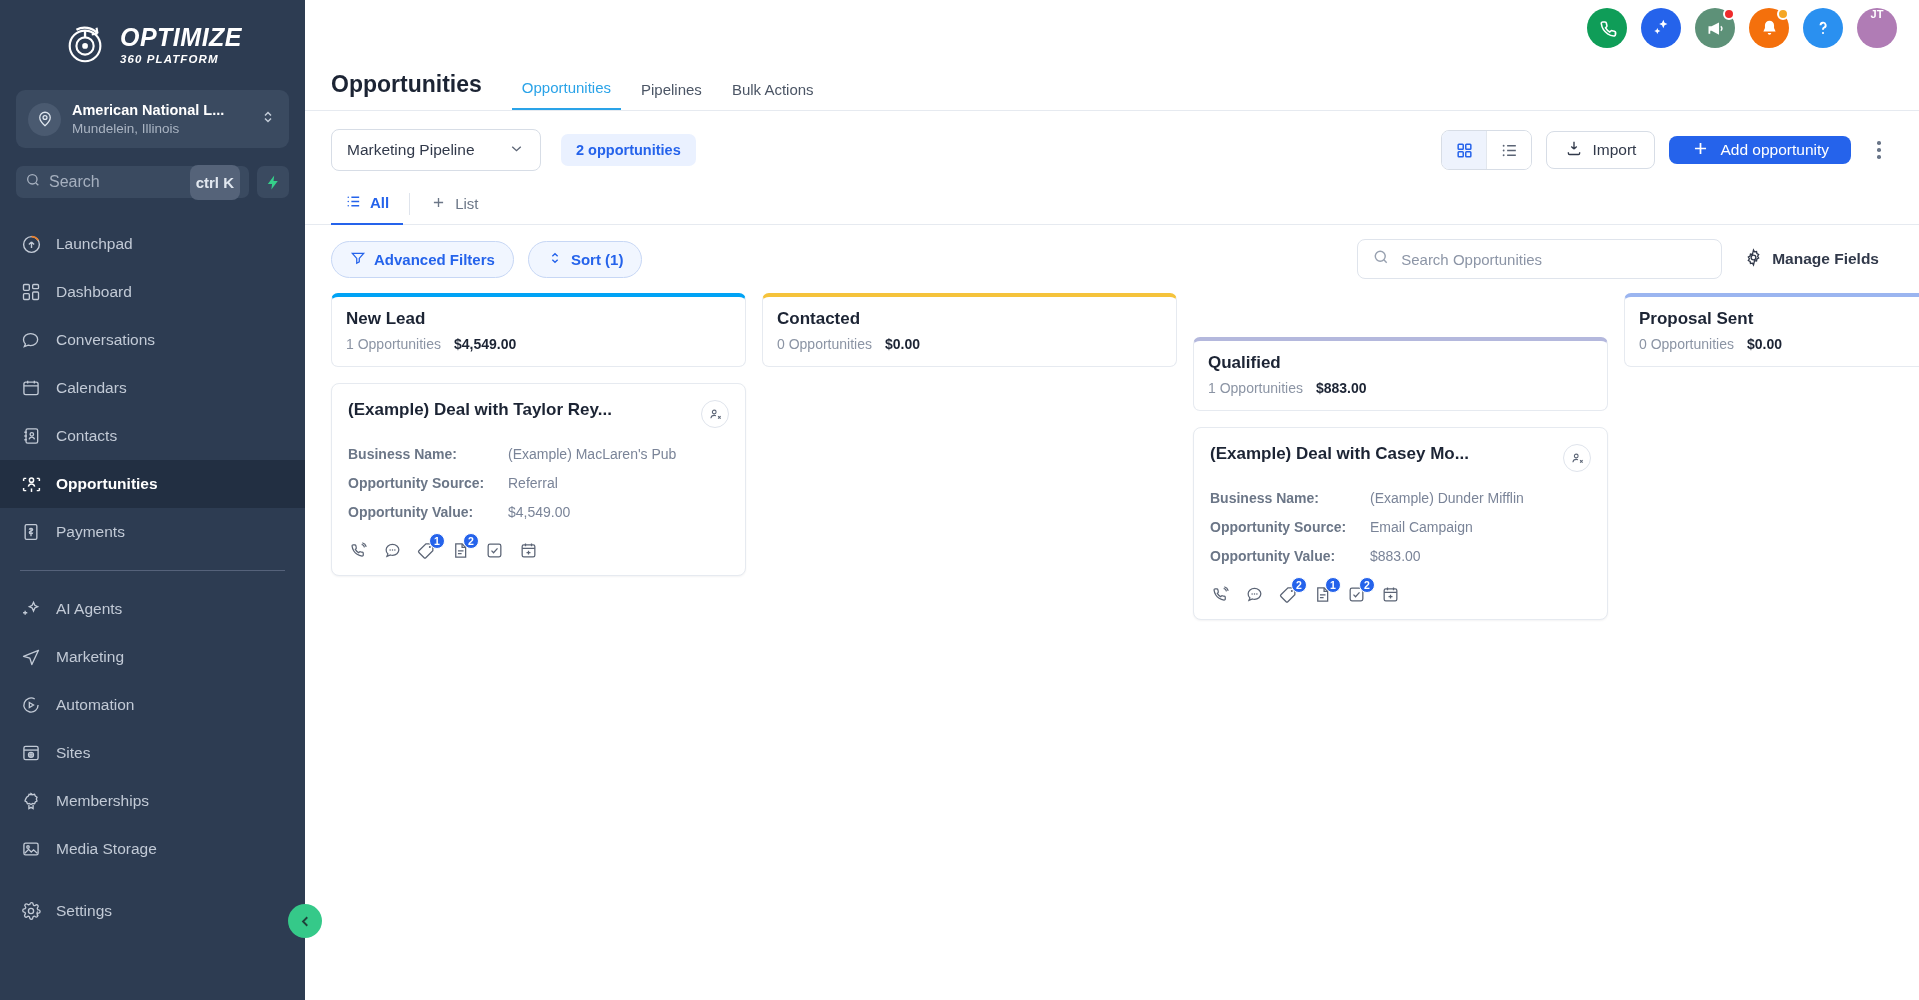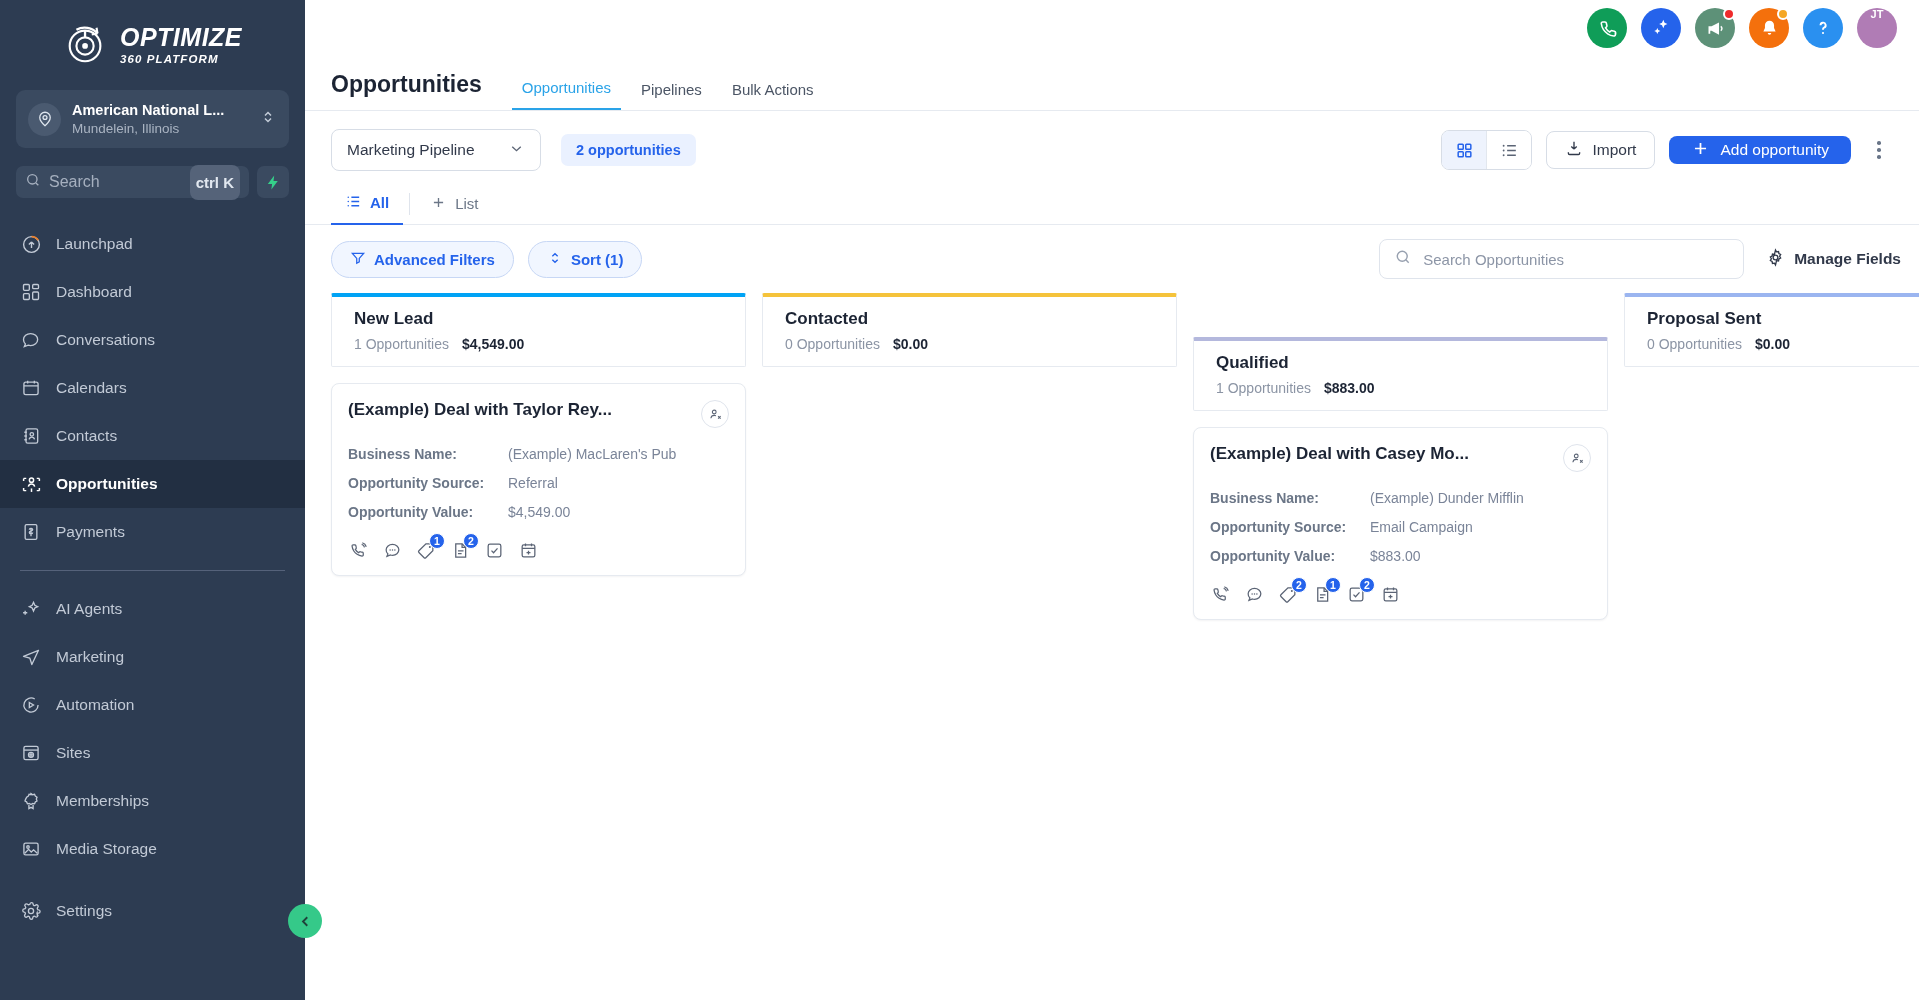--- a/index.html
+++ b/index.html
@@ -100,40 +100,40 @@
     display: flex; align-items: center; gap: 10px; padding: 0 22px; font-size: 15.5px; cursor: pointer; border: none;
   }
   .kebab { width: 28px; height: 36px; display: flex; flex-direction: column; align-items: center; justify-content: center; gap: 3.5px; cursor: pointer; }
   .kebab i { width: 3.5px; height: 3.5px; border-radius: 50%; background: #697588; display: block; }
 
   .listtabs { display: flex; align-items: center; padding: 0 26px; border-bottom: 1px solid #e6eaf0; height: 42px; gap: 0; }
   .lt-item { display: flex; align-items: center; gap: 8px; height: 42px; padding: 0 14px; font-size: 15px; cursor: pointer; color: #6b7687; }
   .lt-item.active { color: #2563eb; border-bottom: 2.5px solid #2563eb; font-weight: 600; }
   .lt-sep { width: 1px; height: 22px; background: #dfe4ec; margin: 0 6px; }
 
-  .filterbar { display: flex; align-items: center; justify-content: space-between; padding: 14px 18px 14px 26px; }
+  .filterbar { display: flex; align-items: center; justify-content: space-between; padding: 14px 40px 14px 26px; }
   .filters-left { display: flex; gap: 14px; }
   .chip {
     display: flex; align-items: center; gap: 8px; border: 1px solid #c7d7f5; background: #f1f6ff;
     color: #2563eb; font-size: 15px; font-weight: 600; border-radius: 20px; padding: 8px 18px; cursor: pointer;
   }
   .filters-right { display: flex; align-items: center; gap: 22px; }
   .searchbar {
     width: 365px; height: 40px; border: 1px solid #dfe4ec; border-radius: 8px;
     display: flex; align-items: center; gap: 11px; padding: 0 14px; background: #fff; cursor: text;
   }
   .searchbar .ph { color: #8c95a6; font-size: 15px; }
   .manage { display: flex; align-items: center; gap: 9px; font-size: 15.5px; color: #31394a; font-weight: 600; cursor: pointer; }
 
   
   .board { flex: 1; display: flex; gap: 16px; padding: 0 0 0 26px; overflow: hidden; background:#fff; }
   .column { width: 415px; flex: 0 0 415px; display: flex; flex-direction: column; }
   .col-head {
-    background: #fff; border: 1px solid #e6eaf0; border-top-width: 4px; border-radius: 2px;
-    padding: 12px 14px 14px 22px; margin-bottom: 16px;
+    background: #fff; border: 1px solid #e6eaf0; border-top-width: 4px; border-radius: 7px;
+    padding: 12px 14px 14px 14px; margin-bottom: 16px;
   }
   .col-title { font-size: 17px; font-weight: 700; color: #1c2434; }
   .col-meta { margin-top: 7px; display: flex; gap: 13px; align-items: baseline; }
   .col-count { font-size: 14px; color: #8b94a4; }
   .col-sum { font-size: 14px; color: #1c2434; font-weight: 600; }
 
   .card {
     background: #fff; border: 1px solid #e6eaf0; border-radius: 8px;
     padding: 16px 16px 14px 16px; box-shadow: 0 1px 2px rgba(16,24,40,.05); cursor: pointer;
   }

